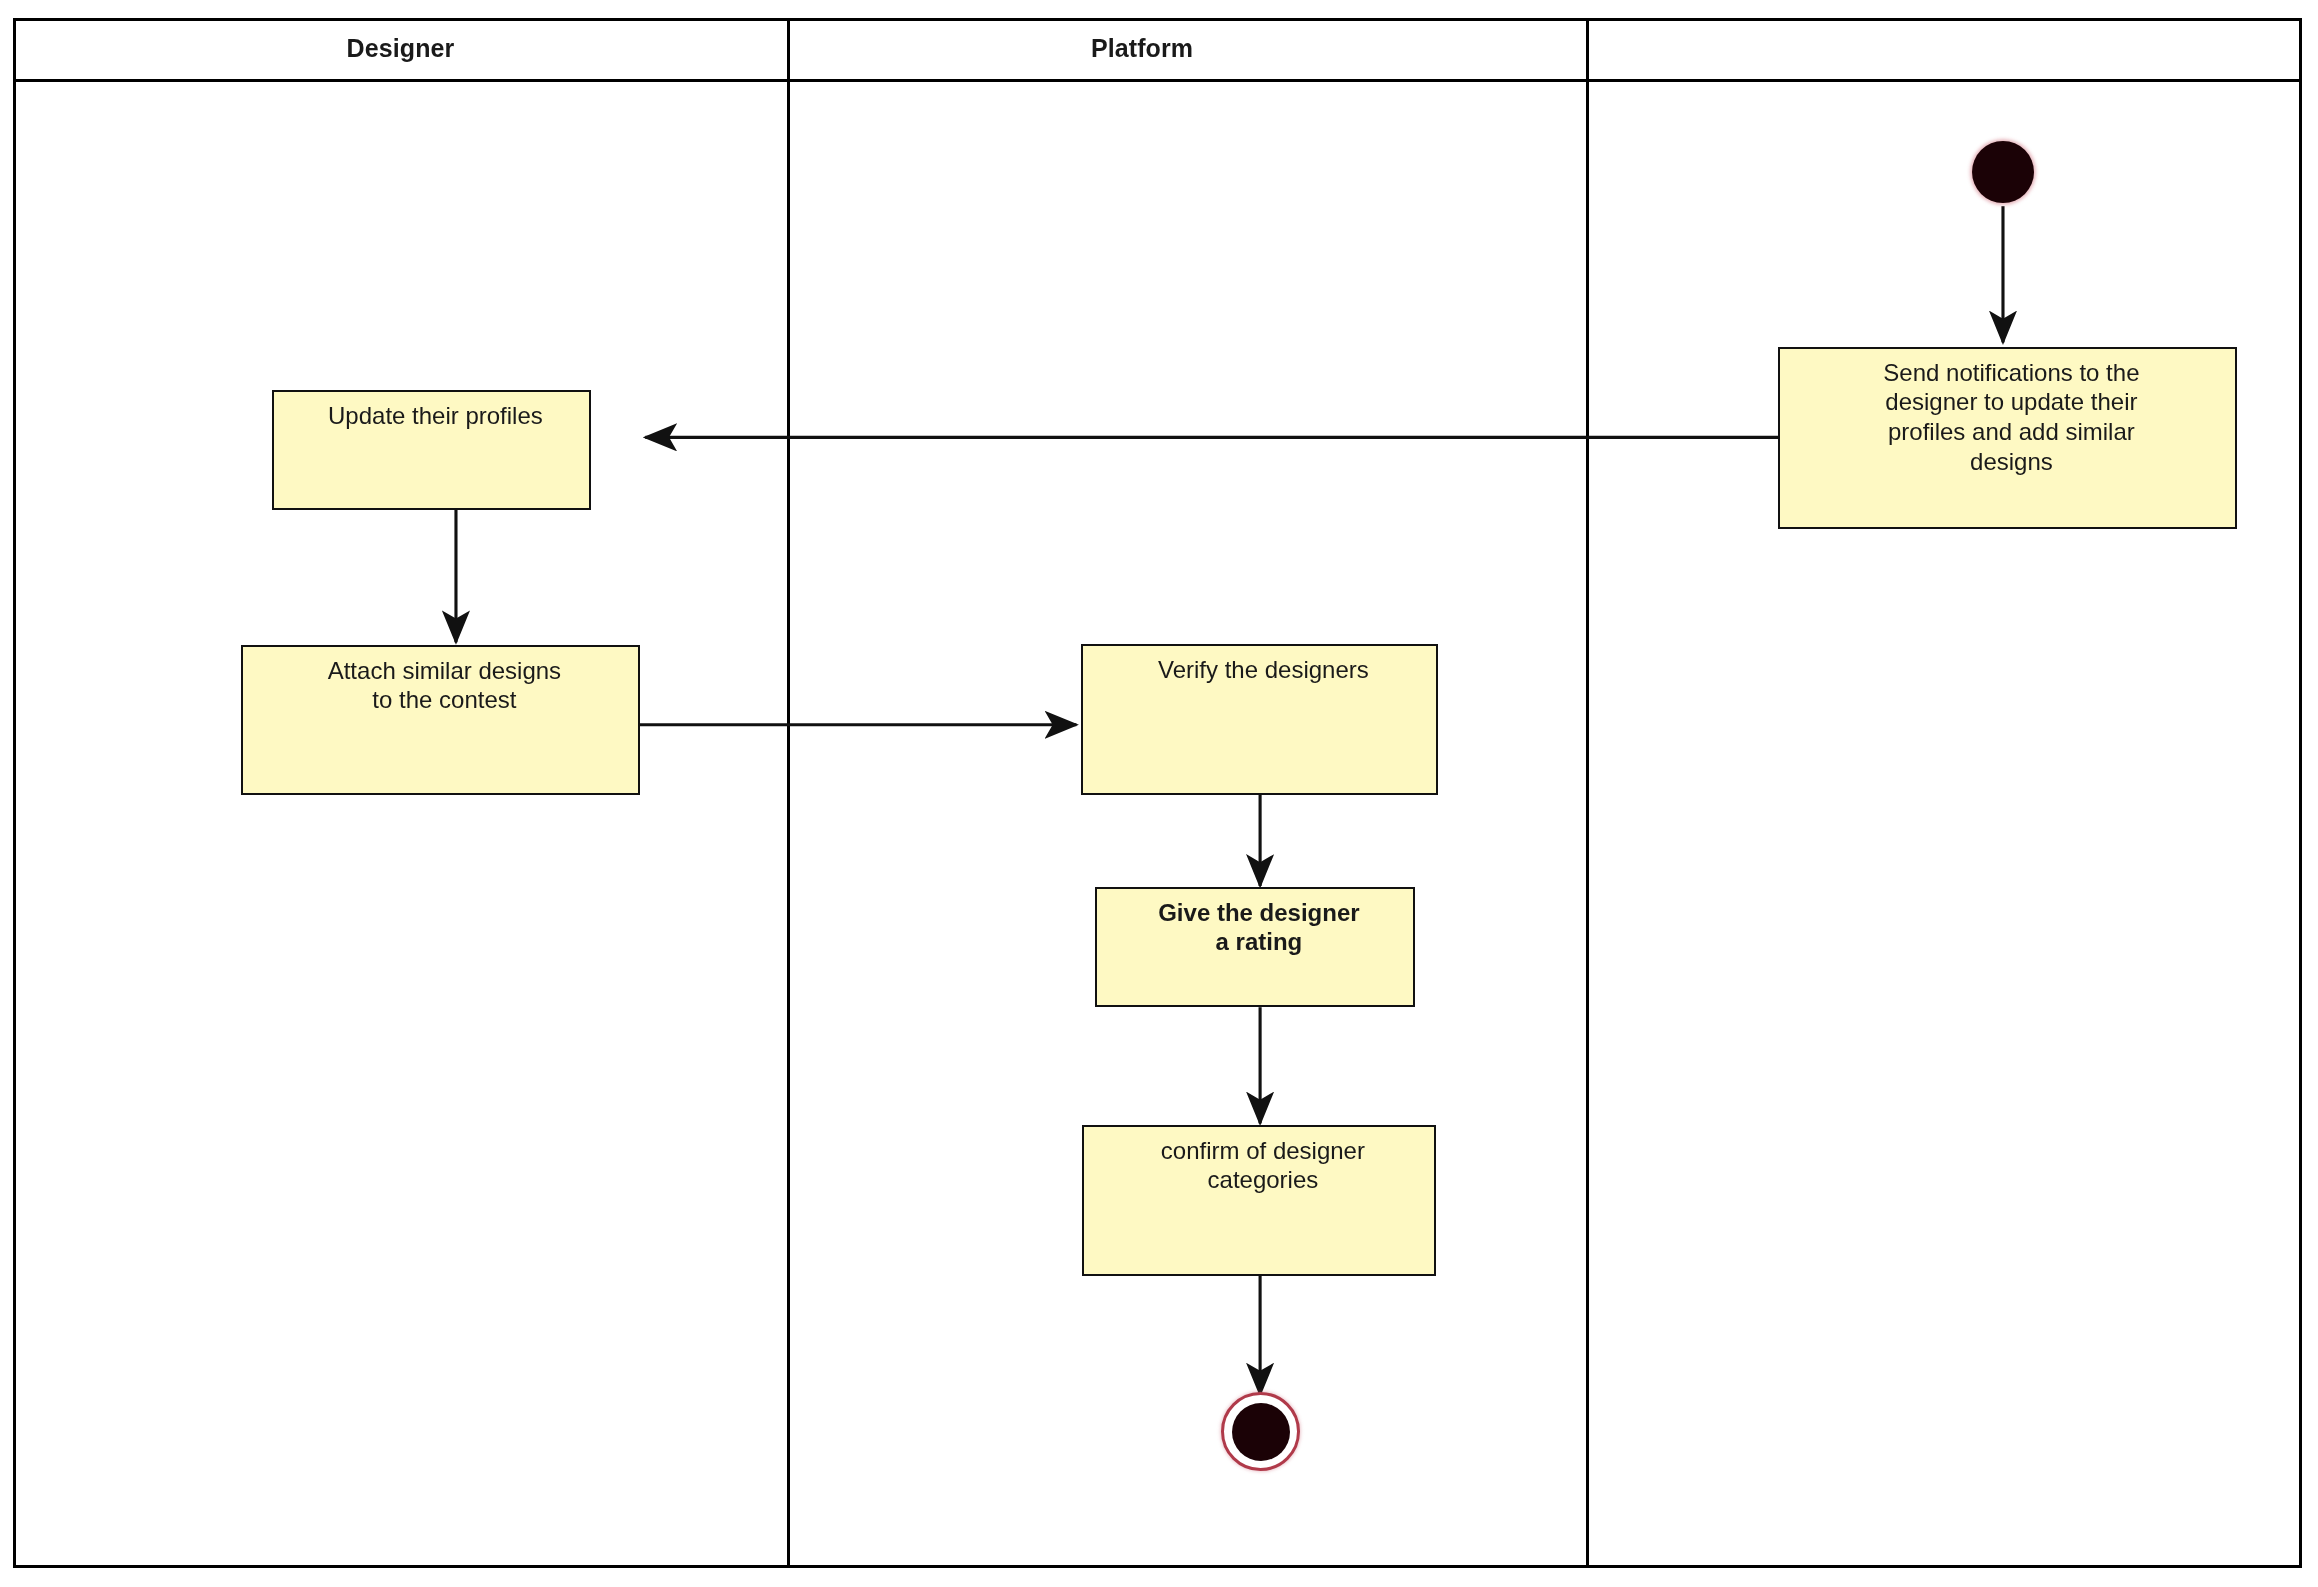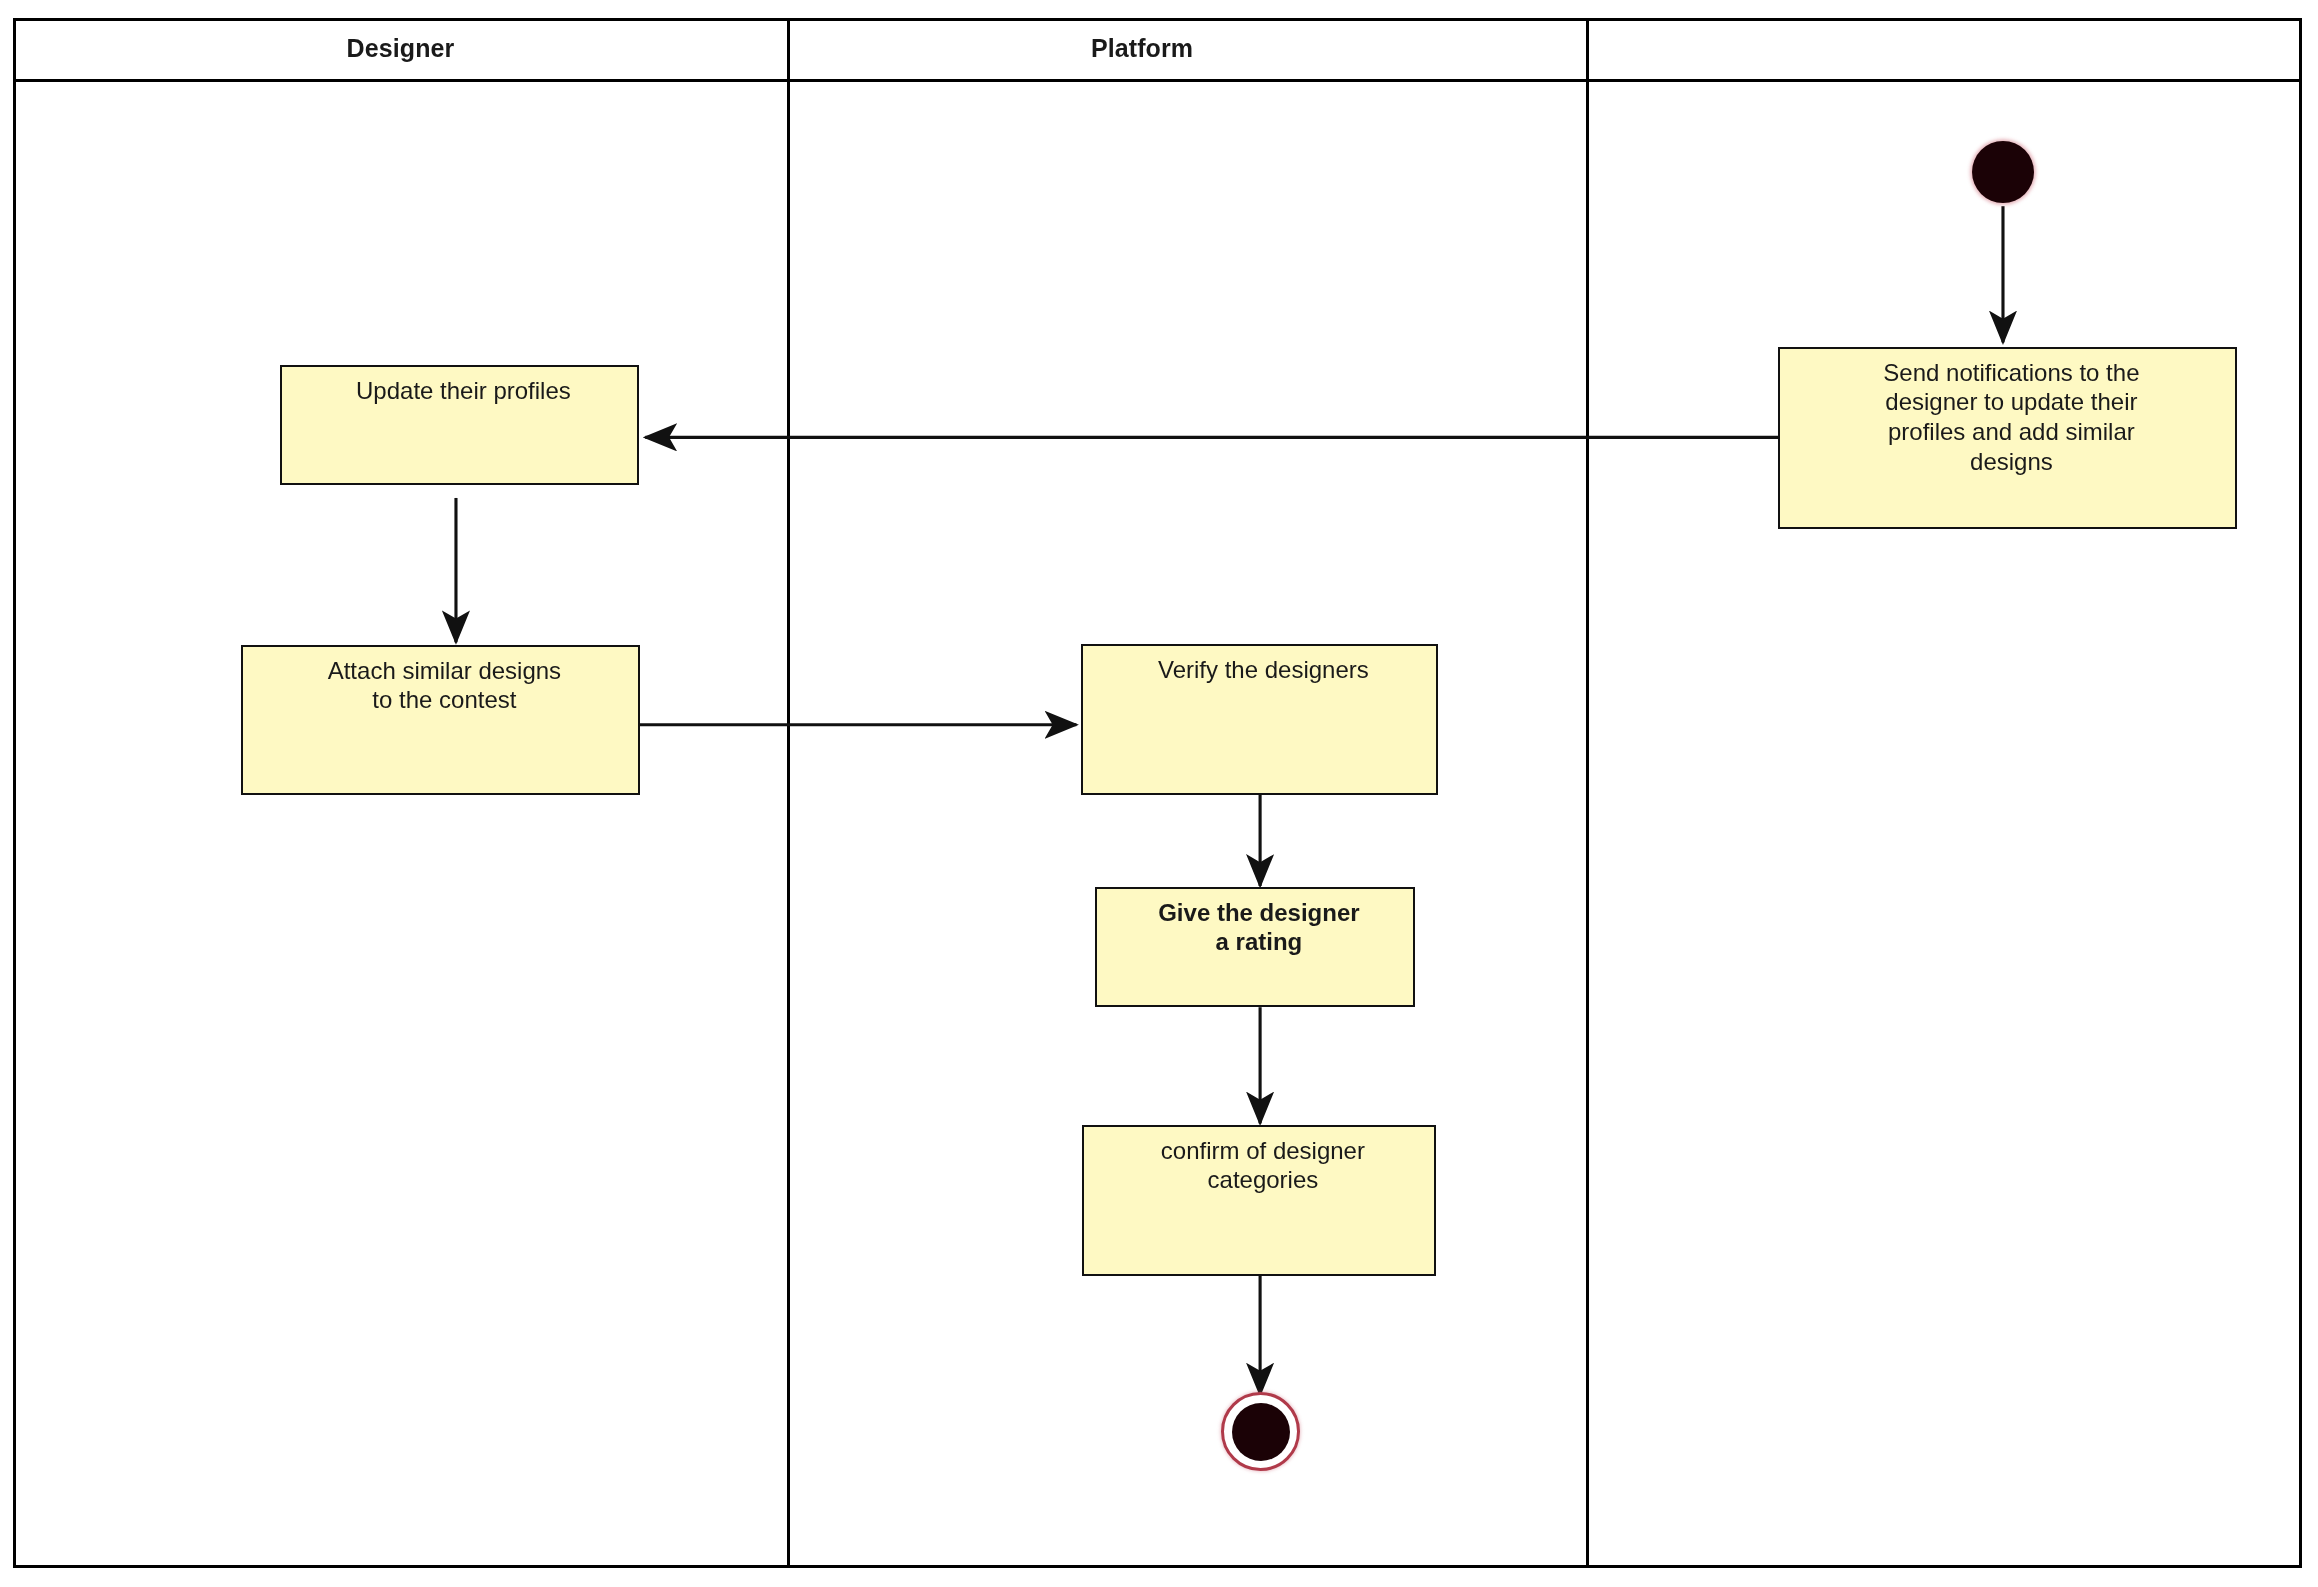--- a/index.html
+++ b/index.html
@@ -157,21 +157,21 @@
 
   <div class="initial-node" style="left:1972px; top:141px; width:62px; height:62px;"></div>
 
   <div class="activity" style="left:1778px; top:347px; width:459px; height:182px;">
     <span class="activity-label">Send notifications to the
 designer to update their
 profiles and add similar
 designs</span>
   </div>
 
-  <div class="activity" style="left:272px; top:365px; width:359px; height:120px;margin-left:8px;">
+  <div class="activity" style="left:272px; top:390px; width:319px; height:120px;">
     <span class="activity-label">Update their profiles</span>
   </div>
 
   <div class="activity" style="left:241px; top:645px; width:399px; height:150px;">
     <span class="activity-label">Attach similar designs
 to the contest</span>
   </div>
 
   <div class="activity" style="left:1081px; top:644px; width:357px; height:151px;">
     <span class="activity-label">Verify the designers</span>

